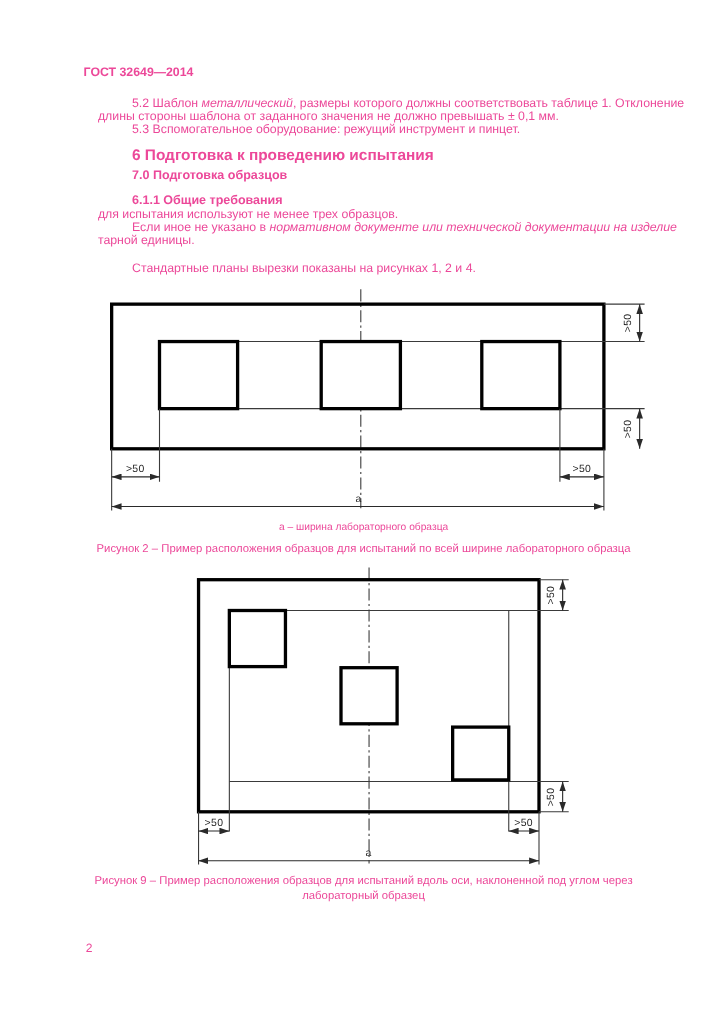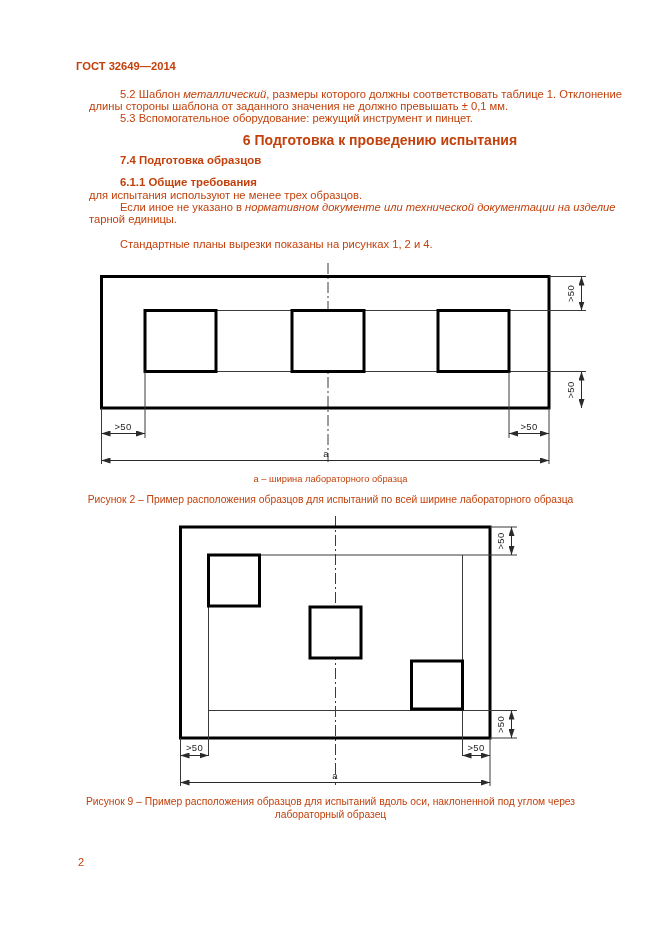--- a/index.html
+++ b/index.html
@@ -1,18 +1,18 @@
 <!DOCTYPE html>
 <html lang="ru"><head>
 <meta charset="utf-8">
 <style>
   html,body{margin:0;padding:0;background:#ffffff;}
   .page{
     position:relative;width:661px;height:935px;background:#ffffff;overflow:hidden;
-    font-family:"Liberation Sans",sans-serif;color:#c2410c;
+    font-family:"Liberation Sans",sans-serif;color:#ec4899;
   }
   .abs{position:absolute;}
   .txt{font-size:11.2px;line-height:12.4px;}
   .line{white-space:nowrap;}
   .indent{padding-left:31px;}
   .bold{font-weight:bold;}
   .it{font-style:italic;}
   .block{left:89px;width:520px;}
   .h-main{font-size:14px;font-weight:bold;}
   .h-sub{font-size:11.4px;font-weight:bold;}
@@ -36,23 +36,23 @@
 
   <div class="abs txt block" style="top:88px;">
     <div class="line indent"><span>5.2 Шаблон </span><span class="it">металлический</span><span>, размеры которого должны соответствовать таблице 1. Отклонение</span></div>
     <div class="line">длины стороны шаблона от заданного значения не должно превышать ± 0,1 мм.</div>
   </div>
 
   <div class="abs txt block" style="top:112px;">
     <div class="line indent">5.3 Вспомогательное оборудование: режущий инструмент и пинцет.</div>
   </div>
 
-  <div class="abs h-main block line indent" style="top:132px;text-align:center;">6 Подготовка к проведению испытания</div>
+  <div class="abs h-main block line indent" style="top:132px;">6 Подготовка к проведению испытания</div>
 
-  <div class="abs h-sub block line indent" style="top:154px;">7.4 Подготовка образцов</div>
+  <div class="abs h-sub block line indent" style="top:154px;">7.0 Подготовка образцов</div>
 
   <div class="abs h-sub block line indent" style="top:176px;">6.1.1 Общие требования</div>
 
   <div class="abs txt block" style="top:188.5px;">
     <div class="line">для испытания используют не менее трех образцов.</div>
     <div class="line indent"><span>Если иное не указано в </span><span class="it">нормативном документе или технической документации на изделие</span></div>
   </div>
 
   <div class="abs txt block" style="top:213px;">
     <div class="line">тарной единицы.</div>

